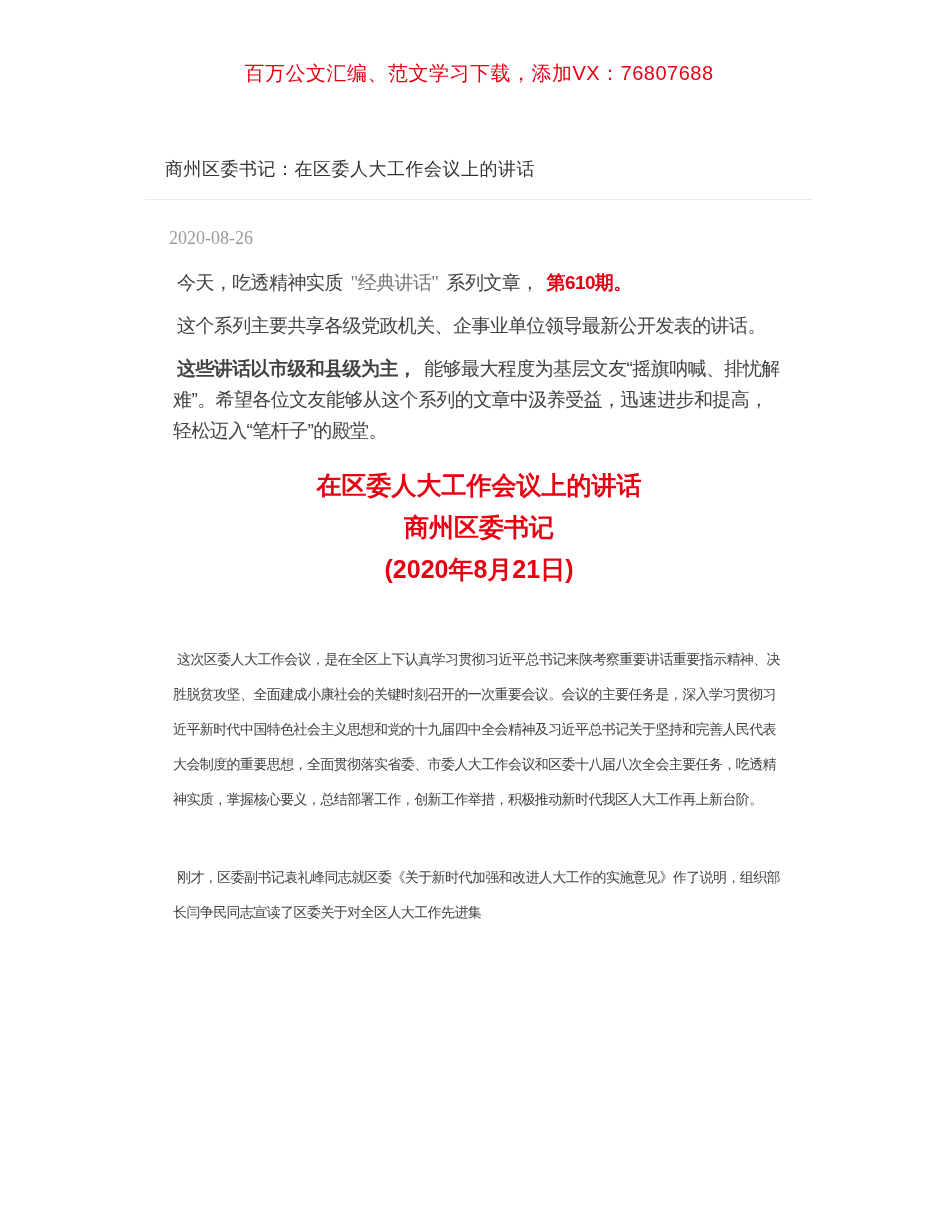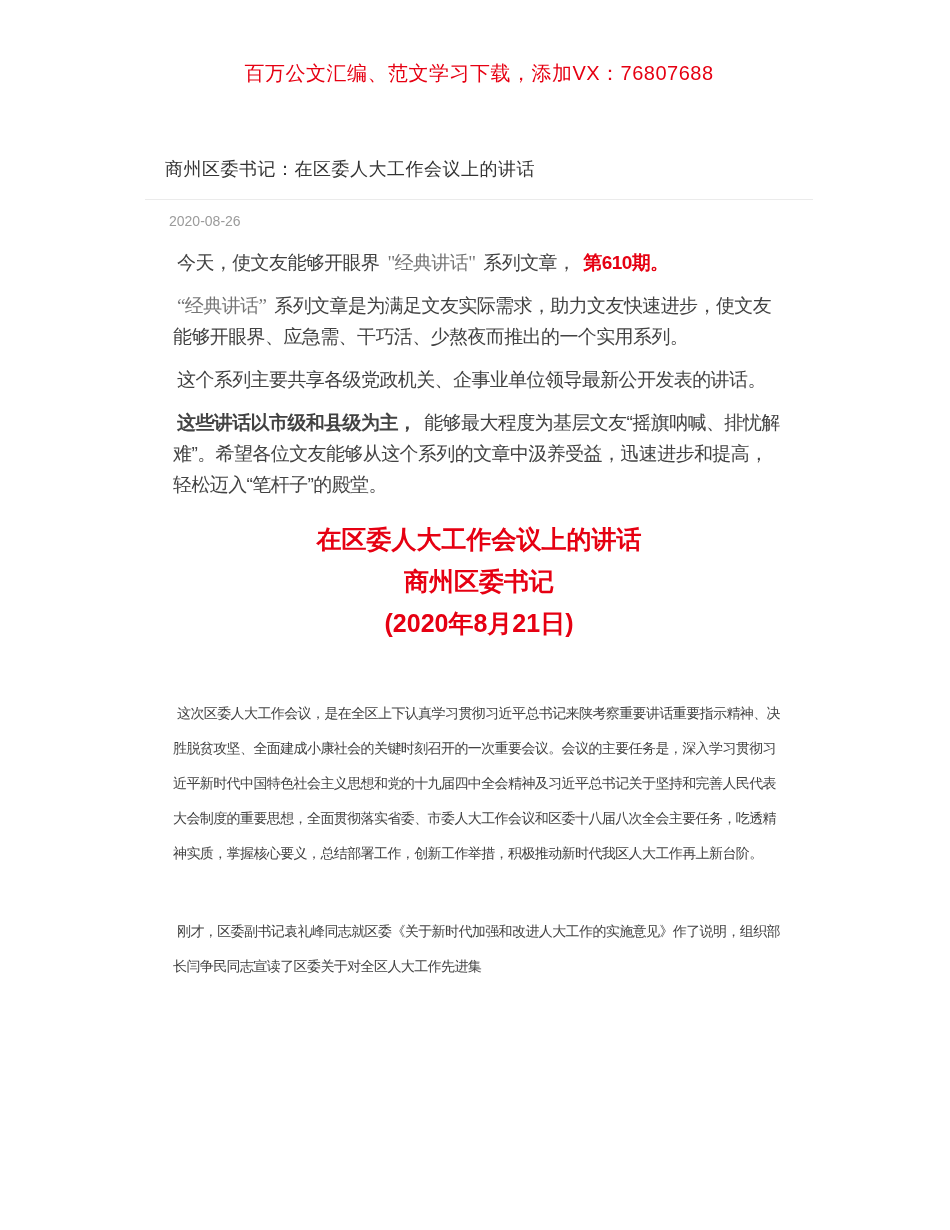--- a/index.html
+++ b/index.html
@@ -36,21 +36,21 @@
     color: var(--title-text);
     letter-spacing: 0.5px;
   }
   .divider {
     margin-top: 14px;
     border: none;
     border-top: 1px solid var(--divider);
     height: 0;
   }
   .inner { padding: 0 20px; }
-  .date { margin-top: 1px; font-size: 14px; color: var(--date-text); }
+  .date { margin-top: 16px; font-size: 18px; color: var(--date-text); font-family: Liberation Serif, serif; }
   .intro { margin-top: 6px; }
   .intro p {
     font-size: 19px;
     line-height: 31px;
     color: var(--body-text);
     margin-bottom: 4px;
     letter-spacing: -0.6px;
   }
   .seg-bold { font-weight: bold; }
   .seg-redbold { font-weight: bold; color: var(--red); }
@@ -87,22 +87,21 @@
 <div class="banner">
   <span>百万公文汇编、范文学习下载，添加VX：76807688</span>
 </div>
 
 <div class="article">
   <h1 class="article-title">商州区委书记：在区委人大工作会议上的讲话</h1>
   <hr class="divider">
   <div class="inner">
     <div class="date">2020-08-26</div>
     <div class="intro" id="intro">
-        <p><span>今天，使文友能够开眼界</span><span class="seg-classic">"经典讲话"</span><span>系列文章，</span><span class="seg-redbold">第610期。</span></p>
-        <p><span class="seg-classic">“经典讲话”</span><span>系列文章是为满足文友实际需求，助力文友快速进步，使文友能够开眼界、应急需、干巧活、少熬夜而推出的一个实用系列。</span></p>
+        <p><span>今天，吃透精神实质</span><span class="seg-classic">"经典讲话"</span><span>系列文章，</span><span class="seg-redbold">第610期。</span></p>
         <p><span>这个系列主要共享各级党政机关、企事业单位领导最新公开发表的讲话。</span></p>
         <p><span class="seg-bold">这些讲话以市级和县级为主，</span><span>能够最大程度为基层文友“摇旗呐喊、排忧解难”。希望各位文友能够从这个系列的文章中汲养受益，迅速进步和提高，轻松迈入“笔杆子”的殿堂。</span></p>
       </div>
     <div class="speech-heading" id="speech-heading">
         <p><span>在区委人大工作会议上的讲话</span></p>
         <p><span>商州区委书记</span></p>
         <p><span>(2020年8月21日)</span></p>
       </div>
     <div class="speech-body" id="speech-body">
         <p><span>这次区委人大工作会议，是在全区上下认真学习贯彻习近平总书记来陕考察重要讲话重要指示精神、决胜脱贫攻坚、全面建成小康社会的关键时刻召开的一次重要会议。会议的主要任务是，深入学习贯彻习近平新时代中国特色社会主义思想和党的十九届四中全会精神及习近平总书记关于坚持和完善人民代表大会制度的重要思想，全面贯彻落实省委、市委人大工作会议和区委十八届八次全会主要任务，吃透精神实质，掌握核心要义，总结部署工作，创新工作举措，积极推动新时代我区人大工作再上新台阶。</span></p>

